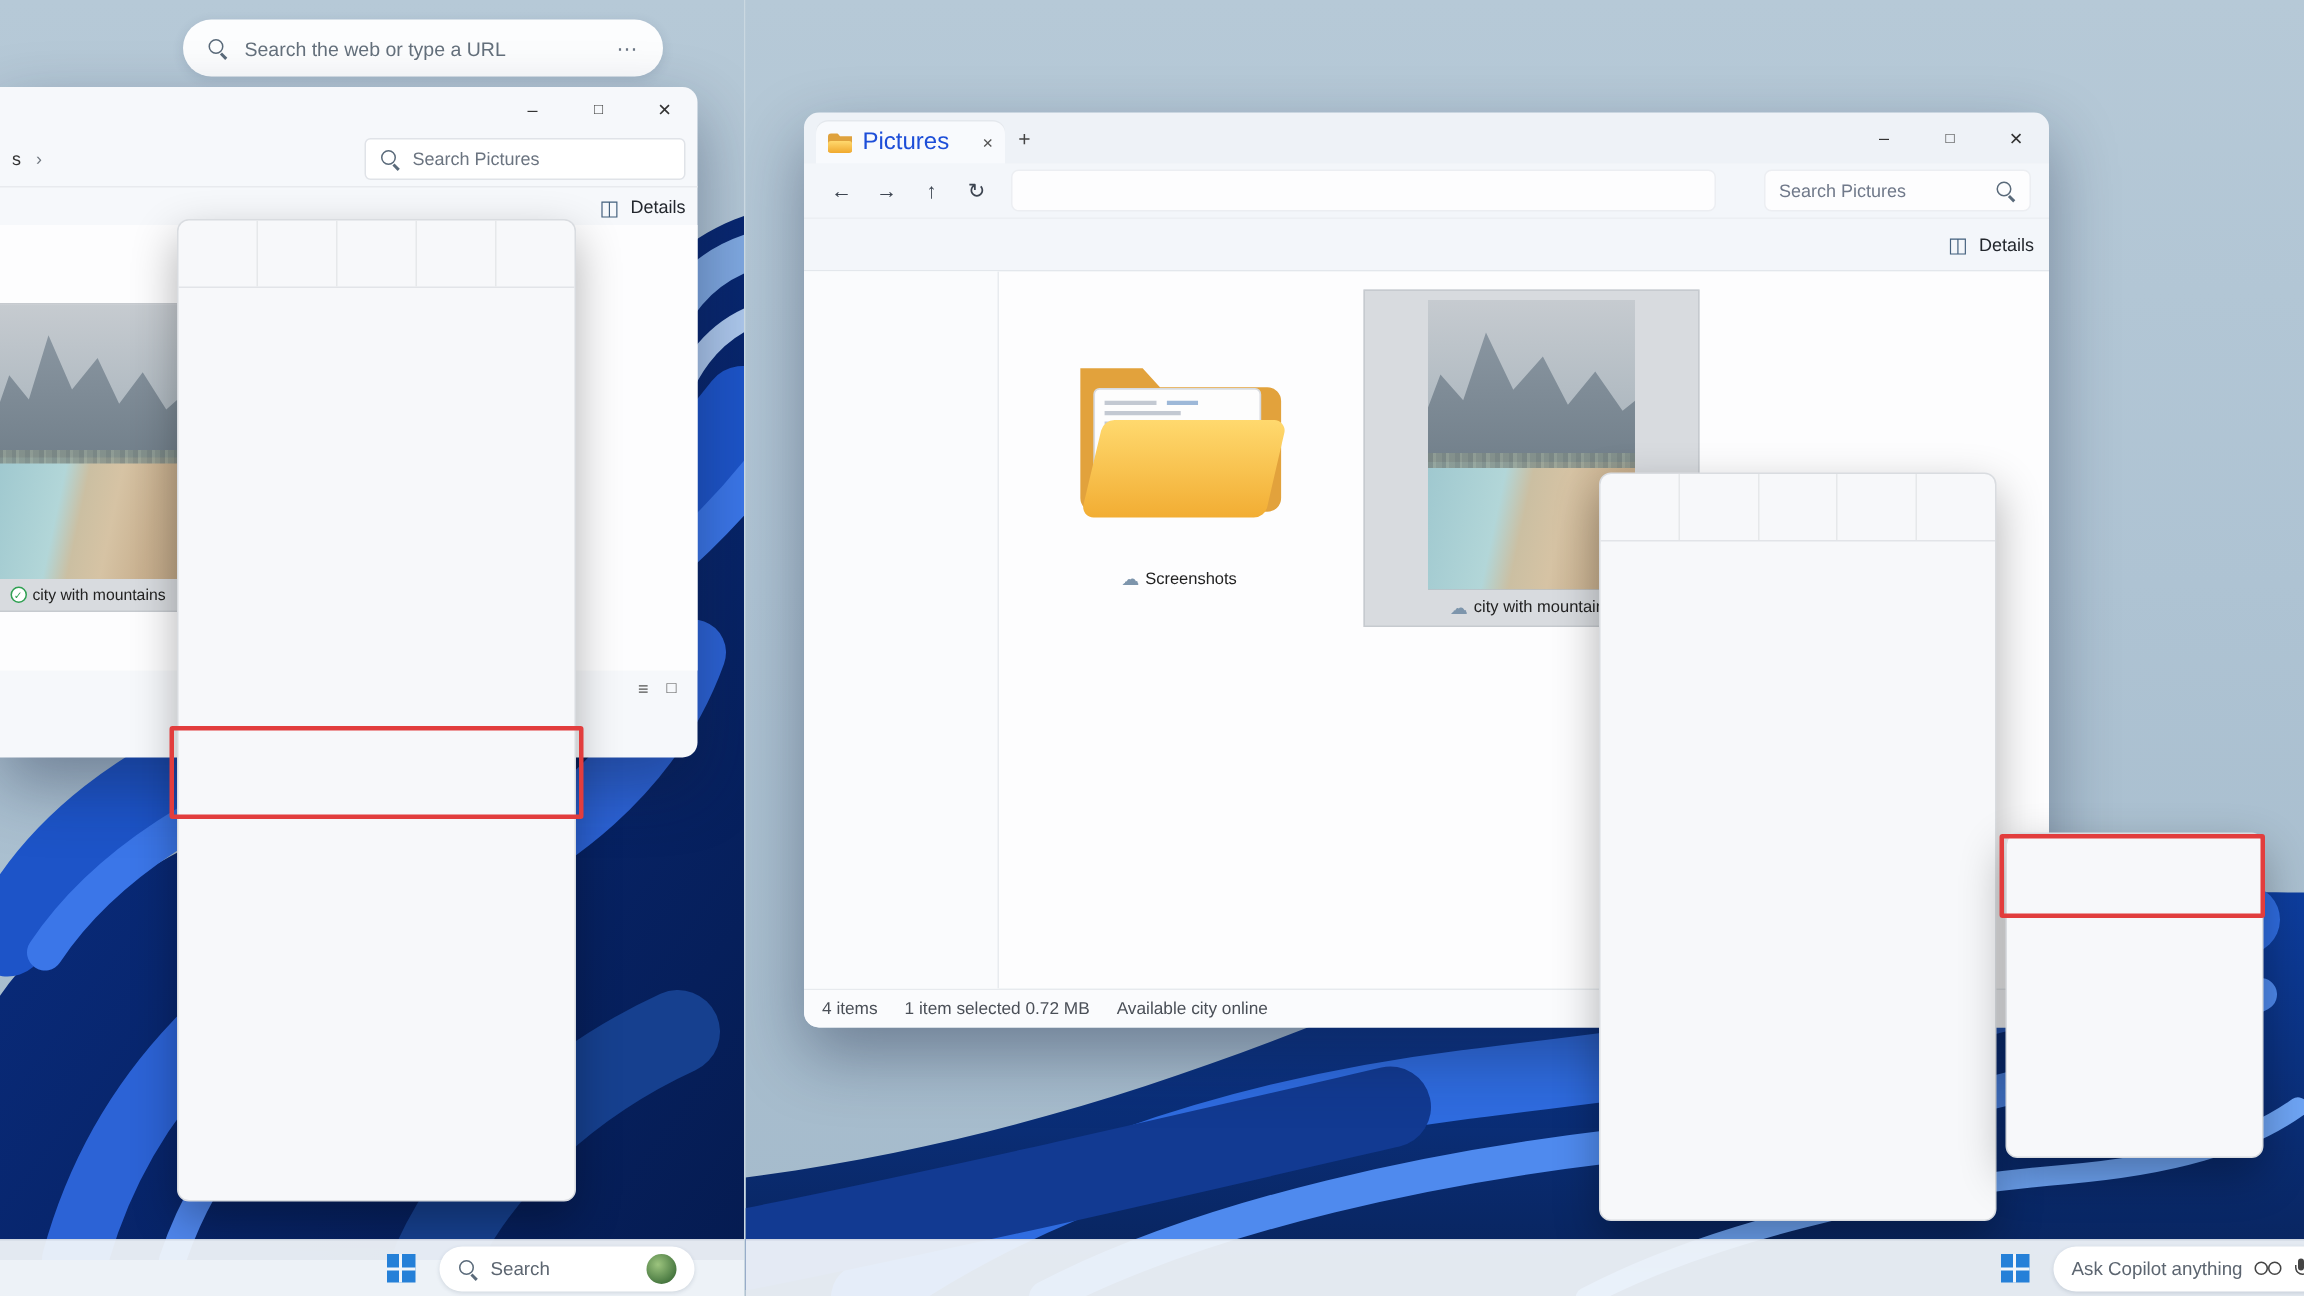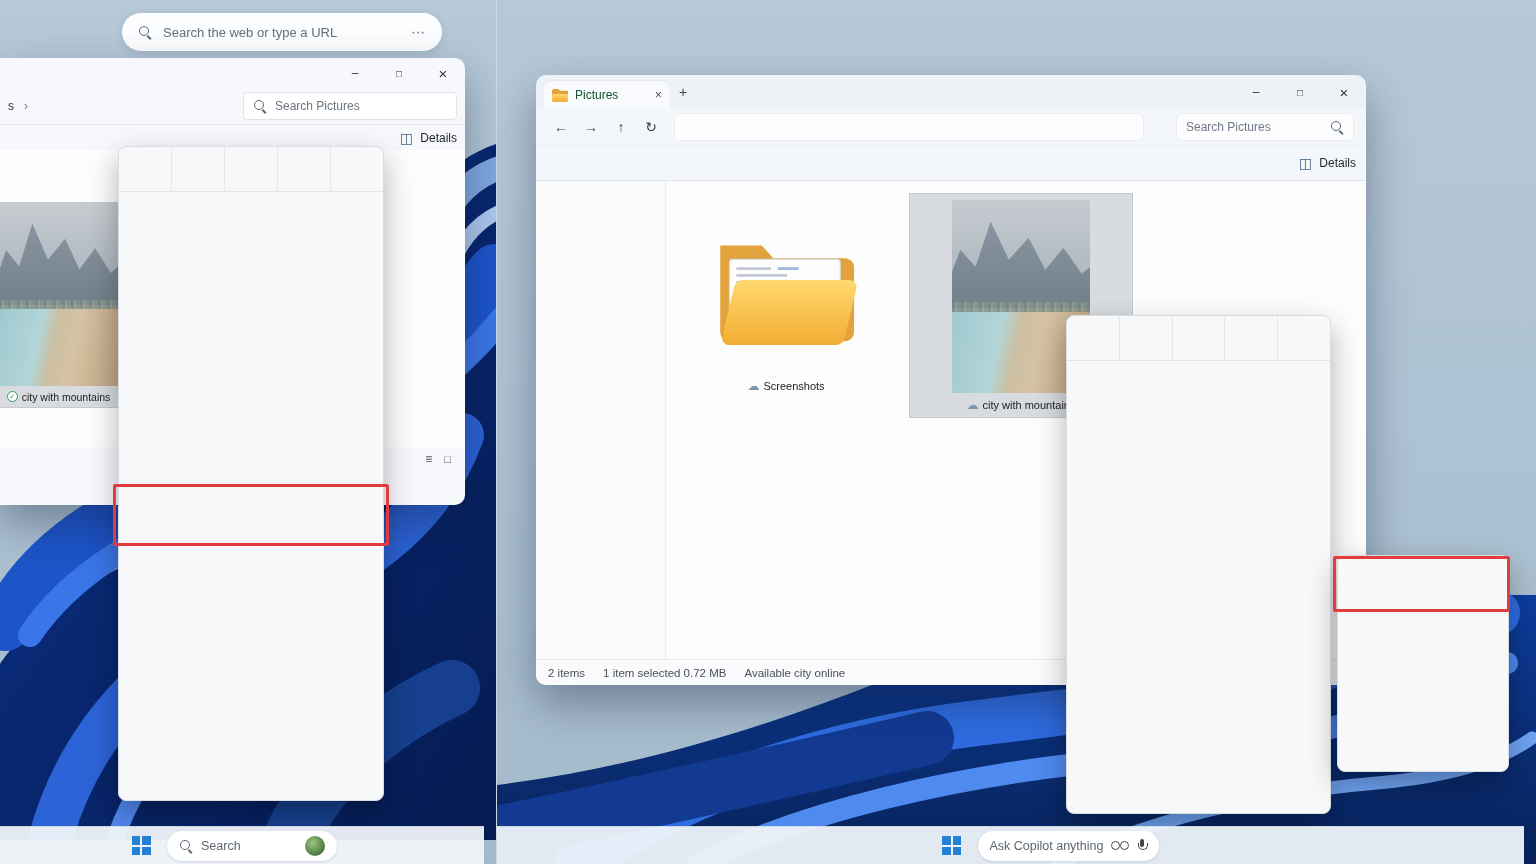--- a/index.html
+++ b/index.html
@@ -42,21 +42,21 @@
   .photo .sea{position:absolute;left:0;right:0;top:56%;bottom:0;background:linear-gradient(102deg,#9fc8cf 0%,#b2d6d8 34%,#cbbfa2 46%,#d6c3a4 62%,#c9b190 82%,#bfa686 100%)}
   .photo::after{content:"";position:absolute;left:0;right:0;top:53%;height:5%;background:repeating-linear-gradient(90deg,#7b8884 0 3px,#93a096 3px 5px,#86938c 5px 9px);opacity:.85}
   .flbl{display:flex;align-items:center;justify-content:center;gap:4px;font-size:10.5px;color:#222;height:21px;white-space:nowrap;overflow:hidden}
   .chk{width:11px;height:11px;border:1.3px solid #2fa052;border-radius:50%;color:#2fa052;font-size:7px;display:flex;align-items:center;justify-content:center;flex:none;background:#fff}
   .cloudlbl{font-size:12px;color:#7d95ac;line-height:1;flex:none}
   .statusL{height:24px;display:flex;align-items:center;justify-content:flex-end;gap:12px;padding:0 14px;color:#555}
   
   .winR{left:39px;top:75px;width:830px;height:610px;border-radius:10px}
   .tabstrip{height:34px;display:flex;align-items:center;padding-left:8px}
   .tab{width:126px;height:28px;margin-top:6px;background:#f8fafd;border-radius:8px 8px 0 0;display:flex;align-items:center;gap:7px;padding:0 8px;box-shadow:0 -1px 0 rgba(0,0,0,.04)}
-  .tab .tlbl{font-size:12px;color:#14532d;flex:1;white-space:nowrap;overflow:hidden}
+  .tab .tlbl{font-size:16px;color:#1d4ed8;flex:1;white-space:nowrap;overflow:hidden}
   .tab .tclose{font-size:12px;color:#555}
   .newtab{width:26px;text-align:center;font-size:14px;color:#444}
   .winctls{margin-left:auto;display:flex;height:34px}
   .addrR{height:36px;display:flex;align-items:center;padding:0 12px;gap:4px;background:#f3f6fa}
   .navbtn{width:26px;height:26px;display:flex;align-items:center;justify-content:center;font-size:14px;color:#3c4450}
   .crumbbar{margin-left:6px;width:470px;height:28px;background:#fdfdfe;border:1px solid #eceef2;border-radius:5px;display:flex;align-items:center;padding:0 8px;gap:2px;overflow:hidden}
   .bci{display:flex;align-items:center;gap:3px;font-size:12px;color:#2d3238;padding:0 3px;white-space:nowrap}
   .bch{font-size:12px;color:#70777f}
   .searchR{margin-left:auto;width:178px;height:28px;background:#fdfdfe;border:1px solid #eceef2;border-radius:5px;display:flex;align-items:center;padding:0 9px;font-size:12px;color:#70798a;gap:8px}
   .searchR .ph{flex:1;white-space:nowrap;overflow:hidden}
@@ -92,21 +92,21 @@
   .menuL .mitems,.menuR .mitems{padding-top:3px}
   
   .anno{position:absolute;border:3px solid #e23d3d;border-radius:2px;z-index:60;pointer-events:none}
   .annoL{left:113px;top:484px;width:276px;height:62px}
   .annoR{left:836px;top:556px;width:177px;height:56px}
   
   .websearch{position:absolute;left:122px;top:13px;width:320px;height:38px;background:rgba(255,255,255,.96);border-radius:19px;display:flex;align-items:center;gap:11px;padding:0 16px;box-shadow:0 2px 8px rgba(40,60,90,.14);z-index:5}
   .websearch .ph{font-size:13px;color:#64707c;flex:1;white-space:nowrap;overflow:hidden}
   .websearch .dots{font-size:14px;color:#6b7684;letter-spacing:1px}
   
-  .taskbar{position:absolute;left:0;right:12px;bottom:0;height:38px;background:rgba(241,245,250,.94);border-top:1px solid rgba(110,130,155,.18);display:flex;align-items:center;justify-content:center;z-index:45}
+  .taskbar{position:absolute;left:0;right:0;bottom:0;height:38px;background:rgba(241,245,250,.94);border-top:1px solid rgba(110,130,155,.18);display:flex;align-items:center;justify-content:flex-end;z-index:45}
   .tb-inner{display:flex;align-items:center;gap:9px}
   .half.left .tb-inner{transform:translateX(10px)}
   .half.right .tb-inner{transform:translateX(58px)}
   .winlogo{width:19px;height:19px;background:#2580d8;position:relative;flex:none}
   .winlogo::before{content:"";position:absolute;left:0;right:0;top:8.5px;height:2px;background:#f1f5fa}
   .winlogo::after{content:"";position:absolute;top:0;bottom:0;left:8.5px;width:2px;background:#f1f5fa}
   .tbpill{height:30px;background:#fff;border-radius:15px;display:flex;align-items:center;gap:8px;padding:0 12px;box-shadow:0 1px 3px rgba(40,60,90,.15)}
   .tbpill .ph{font-size:12.5px;color:#5c6570;white-space:nowrap}
   .plant{width:20px;height:20px;border-radius:50%;background:radial-gradient(circle at 38% 35%,#9cc47e,#4a7a42 70%,#37582f);flex:none}
   .glasses{width:18px;height:10px;position:relative;flex:none}
@@ -652,21 +652,21 @@
               <span class="sea" data-name="photo-sea-region"></span>
             </span>
           <span class="flbl" data-name="file-label">
             <span class="cloudlbl" data-name="cloud-status-icon">☁</span>
             <span>city with mountains</span>
           </span>
         </div>
       </div>
     </div>
     <div class="statusR" data-name="status-bar">
-      <span data-name="item-count">2 items</span>
+      <span data-name="item-count">4 items</span>
       <span data-name="selection-info">1 item selected 0.72 MB</span>
       <span data-name="availability-status">Available city online</span>
     </div>
   </div>
 
   <div class="menu menuR" data-name="context-menu">
     <div class="mrow">
 
     <div class="mtool" data-name="menu-toolbar-button">
         <span class="ic"></span>

